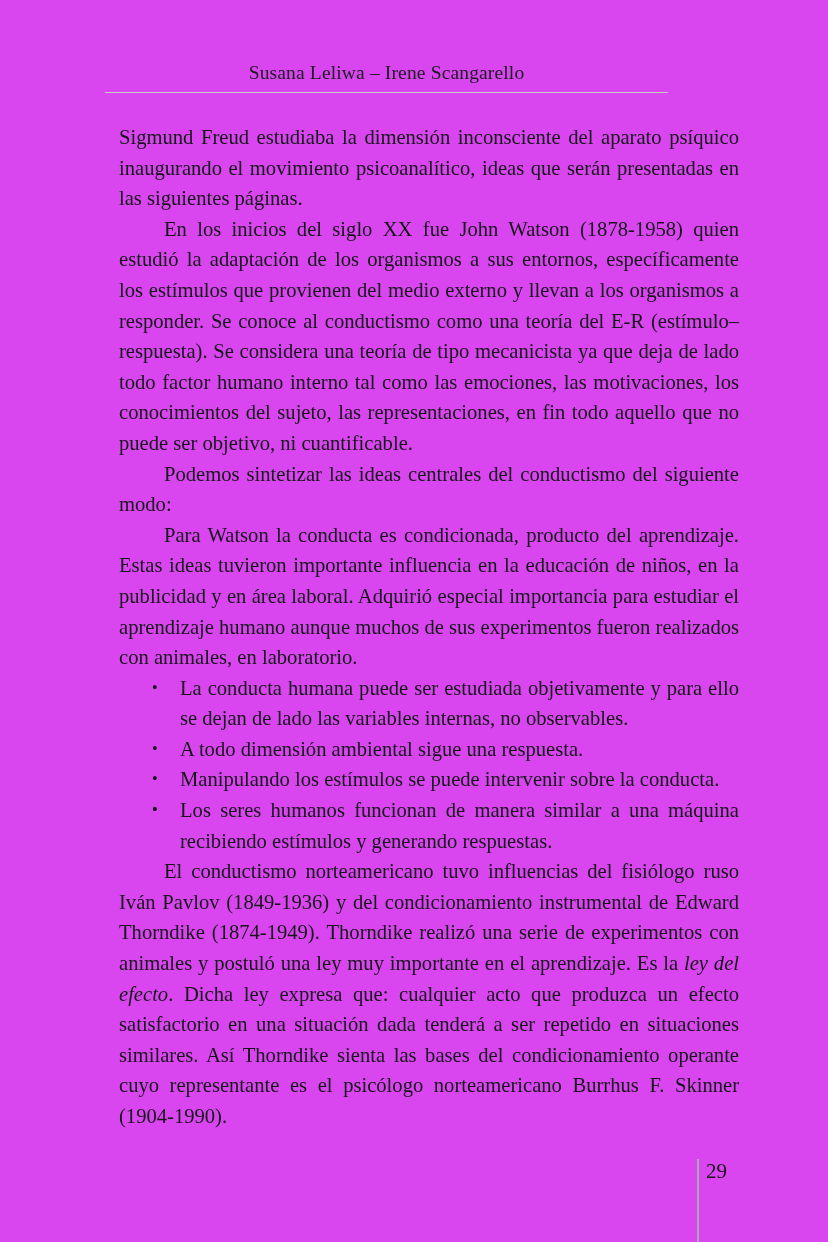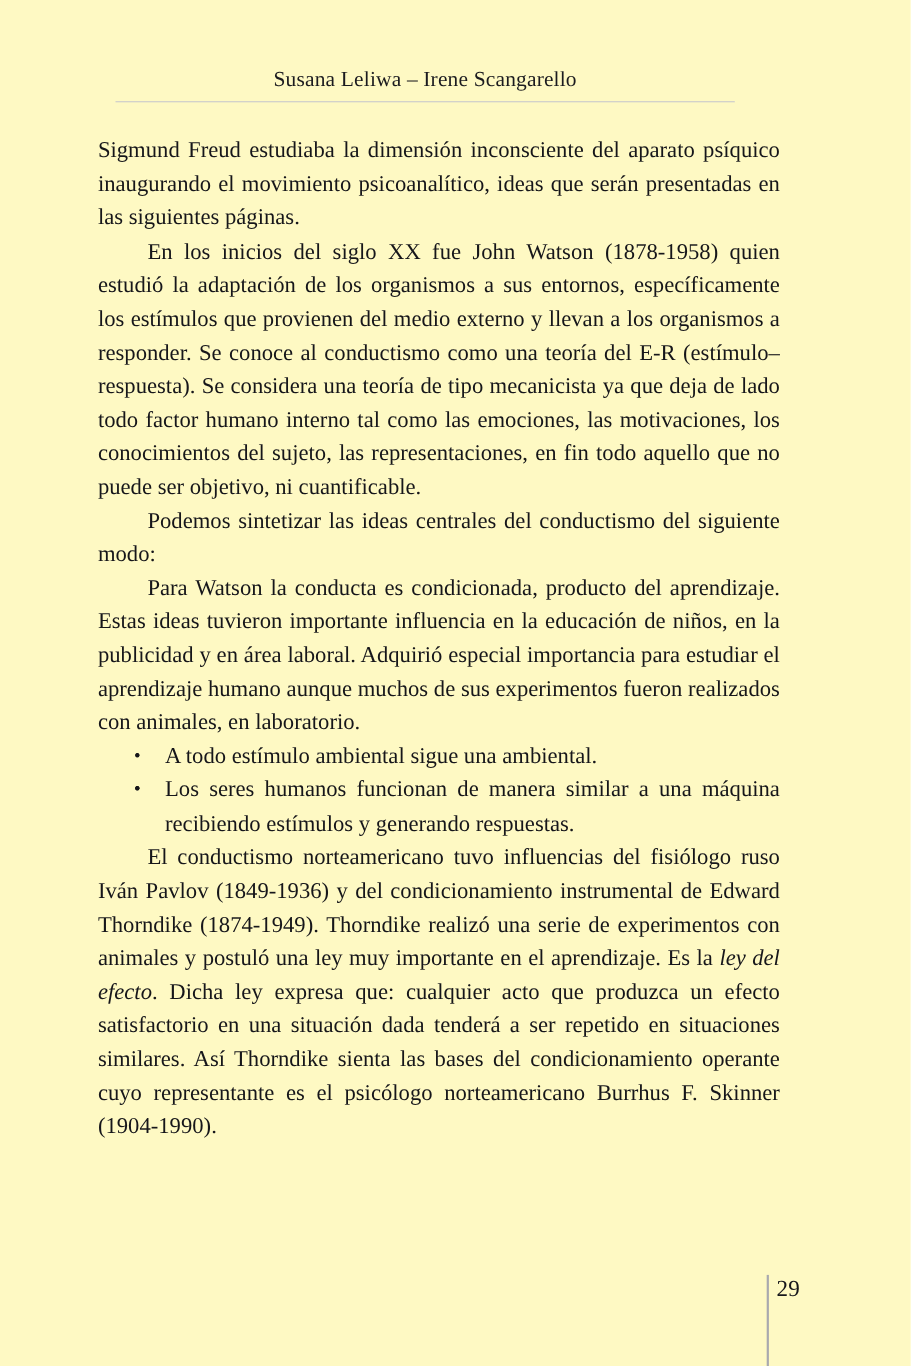--- a/index.html
+++ b/index.html
@@ -4,21 +4,21 @@
 <style>
   html, body {
     margin: 0;
     padding: 0;
     background: #ffffff;
   }
   .page {
     position: relative;
     width: 828px;
     height: 1242px;
-    background: #fef9c3;
+    background: #d946ef;
     overflow: hidden;
     font-family: "Liberation Serif", "DejaVu Serif", serif;
     color: #16161a;
   }
 
   
   .running-head {
     position: absolute;
     left: 105px;
     top: 62px;
@@ -34,21 +34,21 @@
     left: 105px;
     top: 92px;
     width: 563px;
     height: 1px;
     background: #c9c9cd;
   }
 
   
   .body-block {
     position: absolute;
-    left: 89px;
+    left: 119px;
     top: 122px;
     width: 620px;
   }
   p.para {
     margin: 0;
     font-size: 20.6px;
     line-height: 30.6px;
     text-align: justify;
     text-justify: inter-word;
     hyphens: none;
@@ -115,27 +115,29 @@
 
     <p class="para indent">En los inicios del siglo XX fue John Watson (1878-1958) quien estudió la adaptación de los organismos a sus entornos, específicamente los estímulos que provienen del medio externo y llevan a los organismos a responder. Se conoce al conductismo como una teoría del E-R (estímulo–respuesta). Se considera una teoría de tipo mecanicista ya que deja de lado todo factor humano interno tal como las emociones, las motivaciones, los conocimientos del sujeto, las representaciones, en fin todo aquello que no puede ser objetivo, ni cuantificable.</p>
 
     <p class="para indent">Podemos sintetizar las ideas centrales del conductismo del siguiente modo:</p>
 
     <p class="para indent">Para Watson la conducta es condicionada, producto del aprendizaje. Estas ideas tuvieron importante influencia en la educación de niños, en la publicidad y en área laboral. Adquirió especial importancia para estudiar el aprendizaje humano aunque muchos de sus experimentos fueron realizados con animales, en laboratorio.</p>
 
     <ul class="bullets">
       <li>
         <span class="dot">•</span>
+        <span>La conducta humana puede ser estudiada objetivamente y para ello se dejan de lado las variables internas, no observables.</span>
       </li>
       <li class="nojust">
         <span class="dot">•</span>
-        <span>A todo estímulo ambiental sigue una ambiental.</span>
+        <span>A todo dimensión ambiental sigue una respuesta.</span>
       </li>
       <li class="nojust">
         <span class="dot">•</span>
+        <span>Manipulando los estímulos se puede intervenir sobre la conducta.</span>
       </li>
       <li class="nojust">
         <span class="dot">•</span>
       </li>
       <li>
         <span class="dot">•</span>
         <span>Los seres humanos funcionan de manera similar a una máquina recibiendo estímulos y generando respuestas.</span>
       </li>
     </ul>
 

